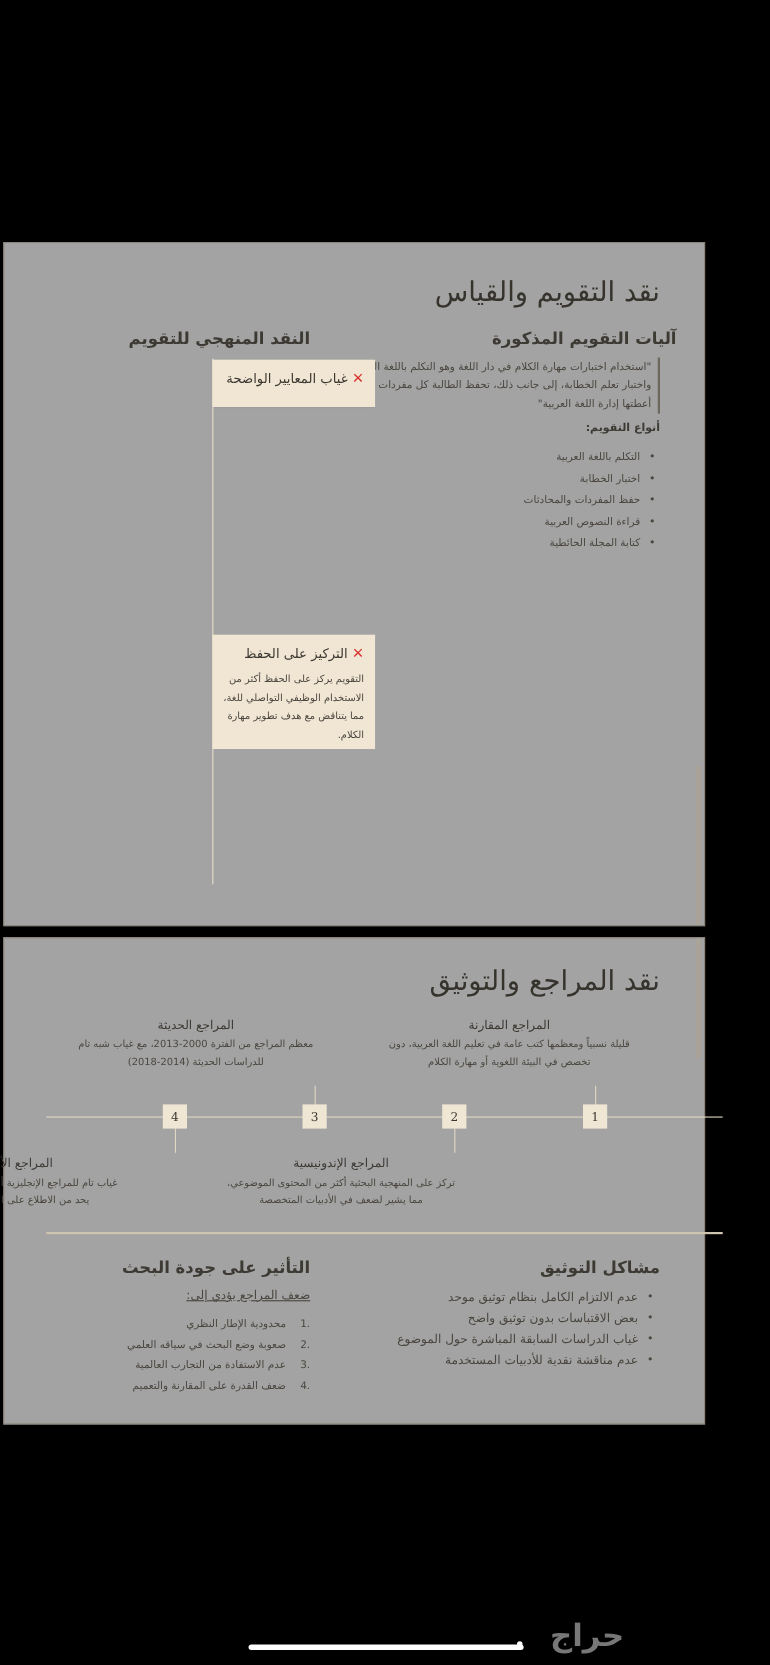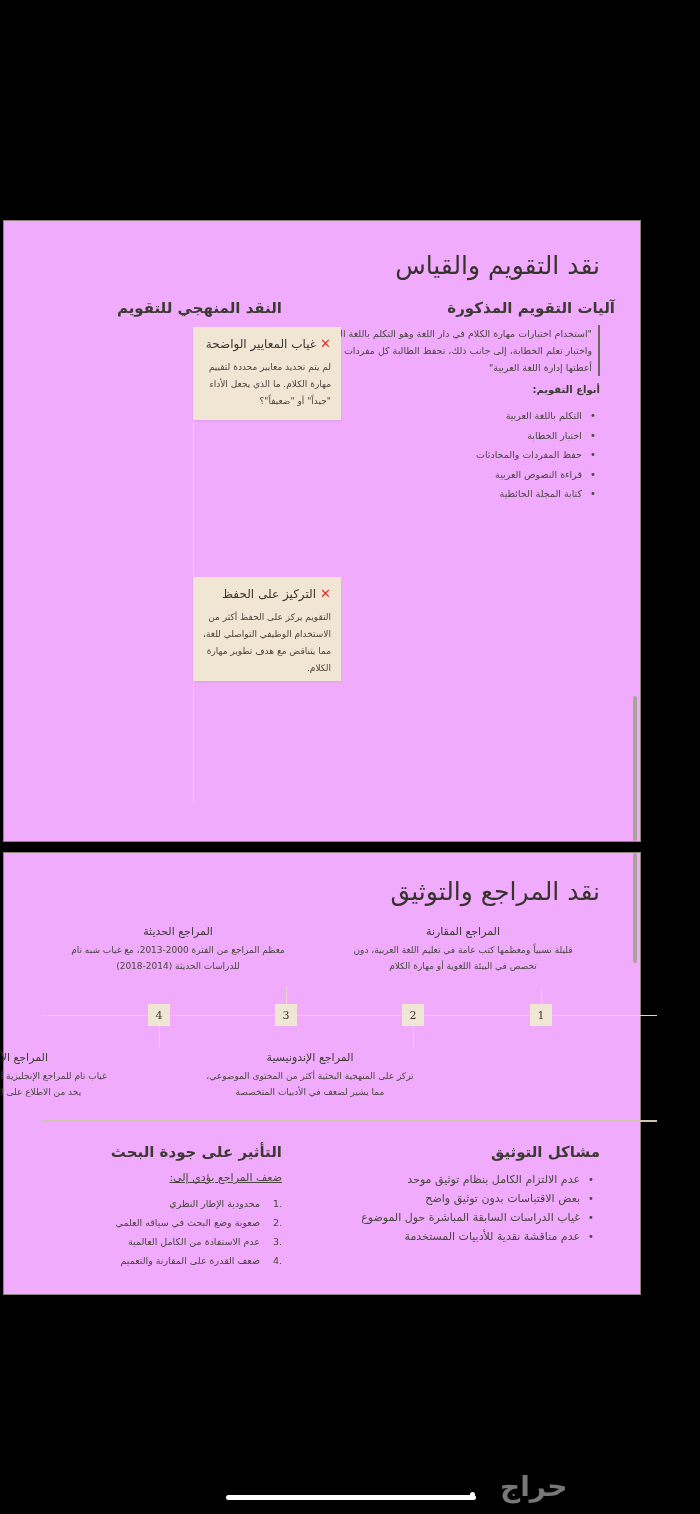--- a/index.html
+++ b/index.html
@@ -1,21 +1,21 @@
 <!DOCTYPE html>
 <html><head>
 <meta charset="utf-8">
 <style>
   * { box-sizing: border-box; margin: 0; padding: 0; }
   html, body { width: 700px; height: 1514px; background: #000; overflow: hidden; }
   body { font-family: "DejaVu Sans", sans-serif; color: #3a3630; position: relative; }
 
   .panel {
     position: absolute; left: 3px; width: 638px;
-    background: #f0abfc; border: 1px solid #8a847b;
+    background: #a3a3a3; border: 1px solid #8a847b;
     direction: rtl;
     padding-left: 44px;
   }
   #panel1 { top: 220px; height: 622px; }
   #panel2 { top: 852px; height: 443px; }
 
   .scroll-track { position: absolute; right: 3px; width: 4px; background: #a9a398; border-radius: 2px; }
   #panel1 .scroll-track { top: 475px; height: 145px; }
   #panel2 .scroll-track { top: 0; height: 110px; }
 
@@ -111,21 +111,20 @@
     <li>حفظ المفردات والمحادثات</li>
     <li>قراءة النصوص العربية</li>
     <li>كتابة المجلة الحائطية</li>
   </ul>
 
   <h2 class="h2" id="p1-critique-title">النقد المنهجي للتقويم</h2>
   <div class="timeline-line"></div>
 
   <div class="card" id="card1">
     <div class="card-title"><span class="x-icon">✕</span><span>غياب المعايير الواضحة</span></div>
-    <div class="card-body">لم يتم تحديد معايير محددة لتقييم مهارة الكلام. ما الذي يجعل الأداء "جيداً" أو "ضعيفاً"؟</div>
   </div>
   <div class="card" id="card3">
     <div class="card-title"><span class="x-icon">✕</span><span>التركيز على الحفظ</span></div>
     <div class="card-body">التقويم يركز على الحفظ أكثر من الاستخدام الوظيفي التواصلي للغة، مما يتناقض مع هدف تطوير مهارة الكلام.</div>
   </div>
 
   <div class="scroll-track"></div>
 </div>
 
 <div class="panel" id="panel2">
@@ -168,21 +167,21 @@
     <li>بعض الاقتباسات بدون توثيق واضح</li>
     <li>غياب الدراسات السابقة المباشرة حول الموضوع</li>
     <li>عدم مناقشة نقدية للأدبيات المستخدمة</li>
   </ul>
 
   <h2 class="h2" id="p2-impact-title">التأثير على جودة البحث</h2>
   <div id="p2-impact-intro">ضعف المراجع يؤدي إلى:</div>
   <ol id="p2-impact">
     <li><span class="num">1.</span><span>محدودية الإطار النظري</span></li>
     <li><span class="num">2.</span><span>صعوبة وضع البحث في سياقه العلمي</span></li>
-    <li><span class="num">3.</span><span>عدم الاستفادة من الكامل العالمية</span></li>
+    <li><span class="num">3.</span><span>عدم الاستفادة من التجارب العالمية</span></li>
     <li><span class="num">4.</span><span>ضعف القدرة على المقارنة والتعميم</span></li>
   </ol>
 
   <div class="scroll-track"></div>
 </div>
 
 <div id="home-indicator"></div>
 <div id="watermark-dot"></div>
 <div id="watermark">حراج</div>
 

